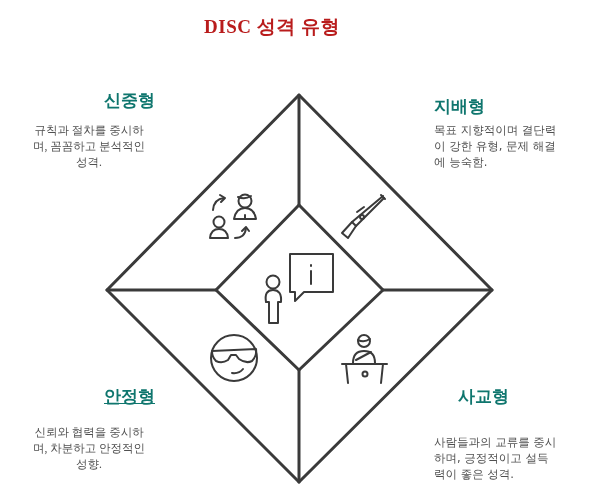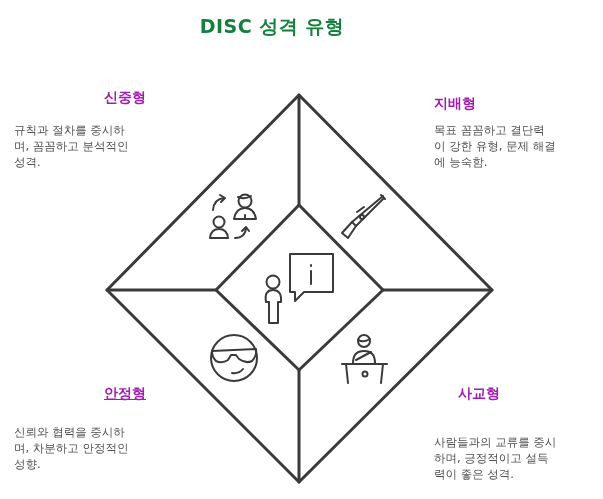--- a/index.html
+++ b/index.html
@@ -1,21 +1,21 @@
 <!DOCTYPE html>
 <html><head>
 <meta charset="utf-8">
 <style>
   html, body { margin:0; padding:0; background:#ffffff; }
   body { width:603px; height:499px; position:relative; overflow:hidden; font-family:"DejaVu Sans", sans-serif; color:#3d3d3d; }
-  .title { position:absolute; left:0; width:544px; top:14px; text-align:center; font-size:19px; font-weight:bold; color:#15803d; letter-spacing:0.5px; }
+  .title { position:absolute; left:0; width:544px; top:14px; text-align:center; font-size:19px; font-weight:bold; color:#b91c1c; letter-spacing:0.5px;font-family:Liberation Serif, serif; }
   .diagram { position:absolute; left:0; top:0; }
-  .label { position:absolute; font-weight:bold; font-size:14px; color:#a21caf; }
+  .label { position:absolute; font-weight:bold; font-size:17px; color:#0f766e; }
   .desc { position:absolute; font-size:11.5px; line-height:16px; color:#505050; white-space:pre-line; }
-  .right-align { text-align:left; }
+  .right-align { text-align:center;font-family:Liberation Serif, serif; }
 </style>
 </head>
 <body>
 
 <div class="title">DISC 성격 유형</div>
 
 <svg class="diagram" width="603" height="499" viewBox="0 0 603 499">
   <g fill="none" stroke="#3a3a3a" stroke-width="3" stroke-linejoin="round" stroke-linecap="round">
 
     <polygon points="299,95 492,290 299,482 107,290"></polygon>
@@ -75,21 +75,21 @@
     <circle cx="365" cy="374" r="2.5"></circle>
   </g>
 </svg>
 
 <div class="label" style="left:104px; top:89px;">신중형</div>
 <div class="desc right-align" style="left:14px; top:122px; width:150px;">규칙과 절차를 중시하
 며, 꼼꼼하고 분석적인
 성격.</div>
 
 <div class="label" style="left:434px; top:89px;margin-top:6px;">지배형</div>
-<div class="desc" style="left:434px; top:122px; width:160px;">목표 꼼꼼하고 결단력
+<div class="desc" style="left:434px; top:122px; width:160px;">목표 지향적이며 결단력
 이 강한 유형, 문제 해결
 에 능숙함.</div>
 
 <div class="label" style="left:104px; top:385px;text-decoration:underline;">안정형</div>
 <div class="desc right-align" style="left:14px; top:424px; width:150px;">신뢰와 협력을 중시하
 며, 차분하고 안정적인
 성향.</div>
 
 <div class="label" style="left:458px; top:385px;">사교형</div>
 <div class="desc" style="left:434px; top:424px; width:160px;margin-top:10px;">사람들과의 교류를 중시

